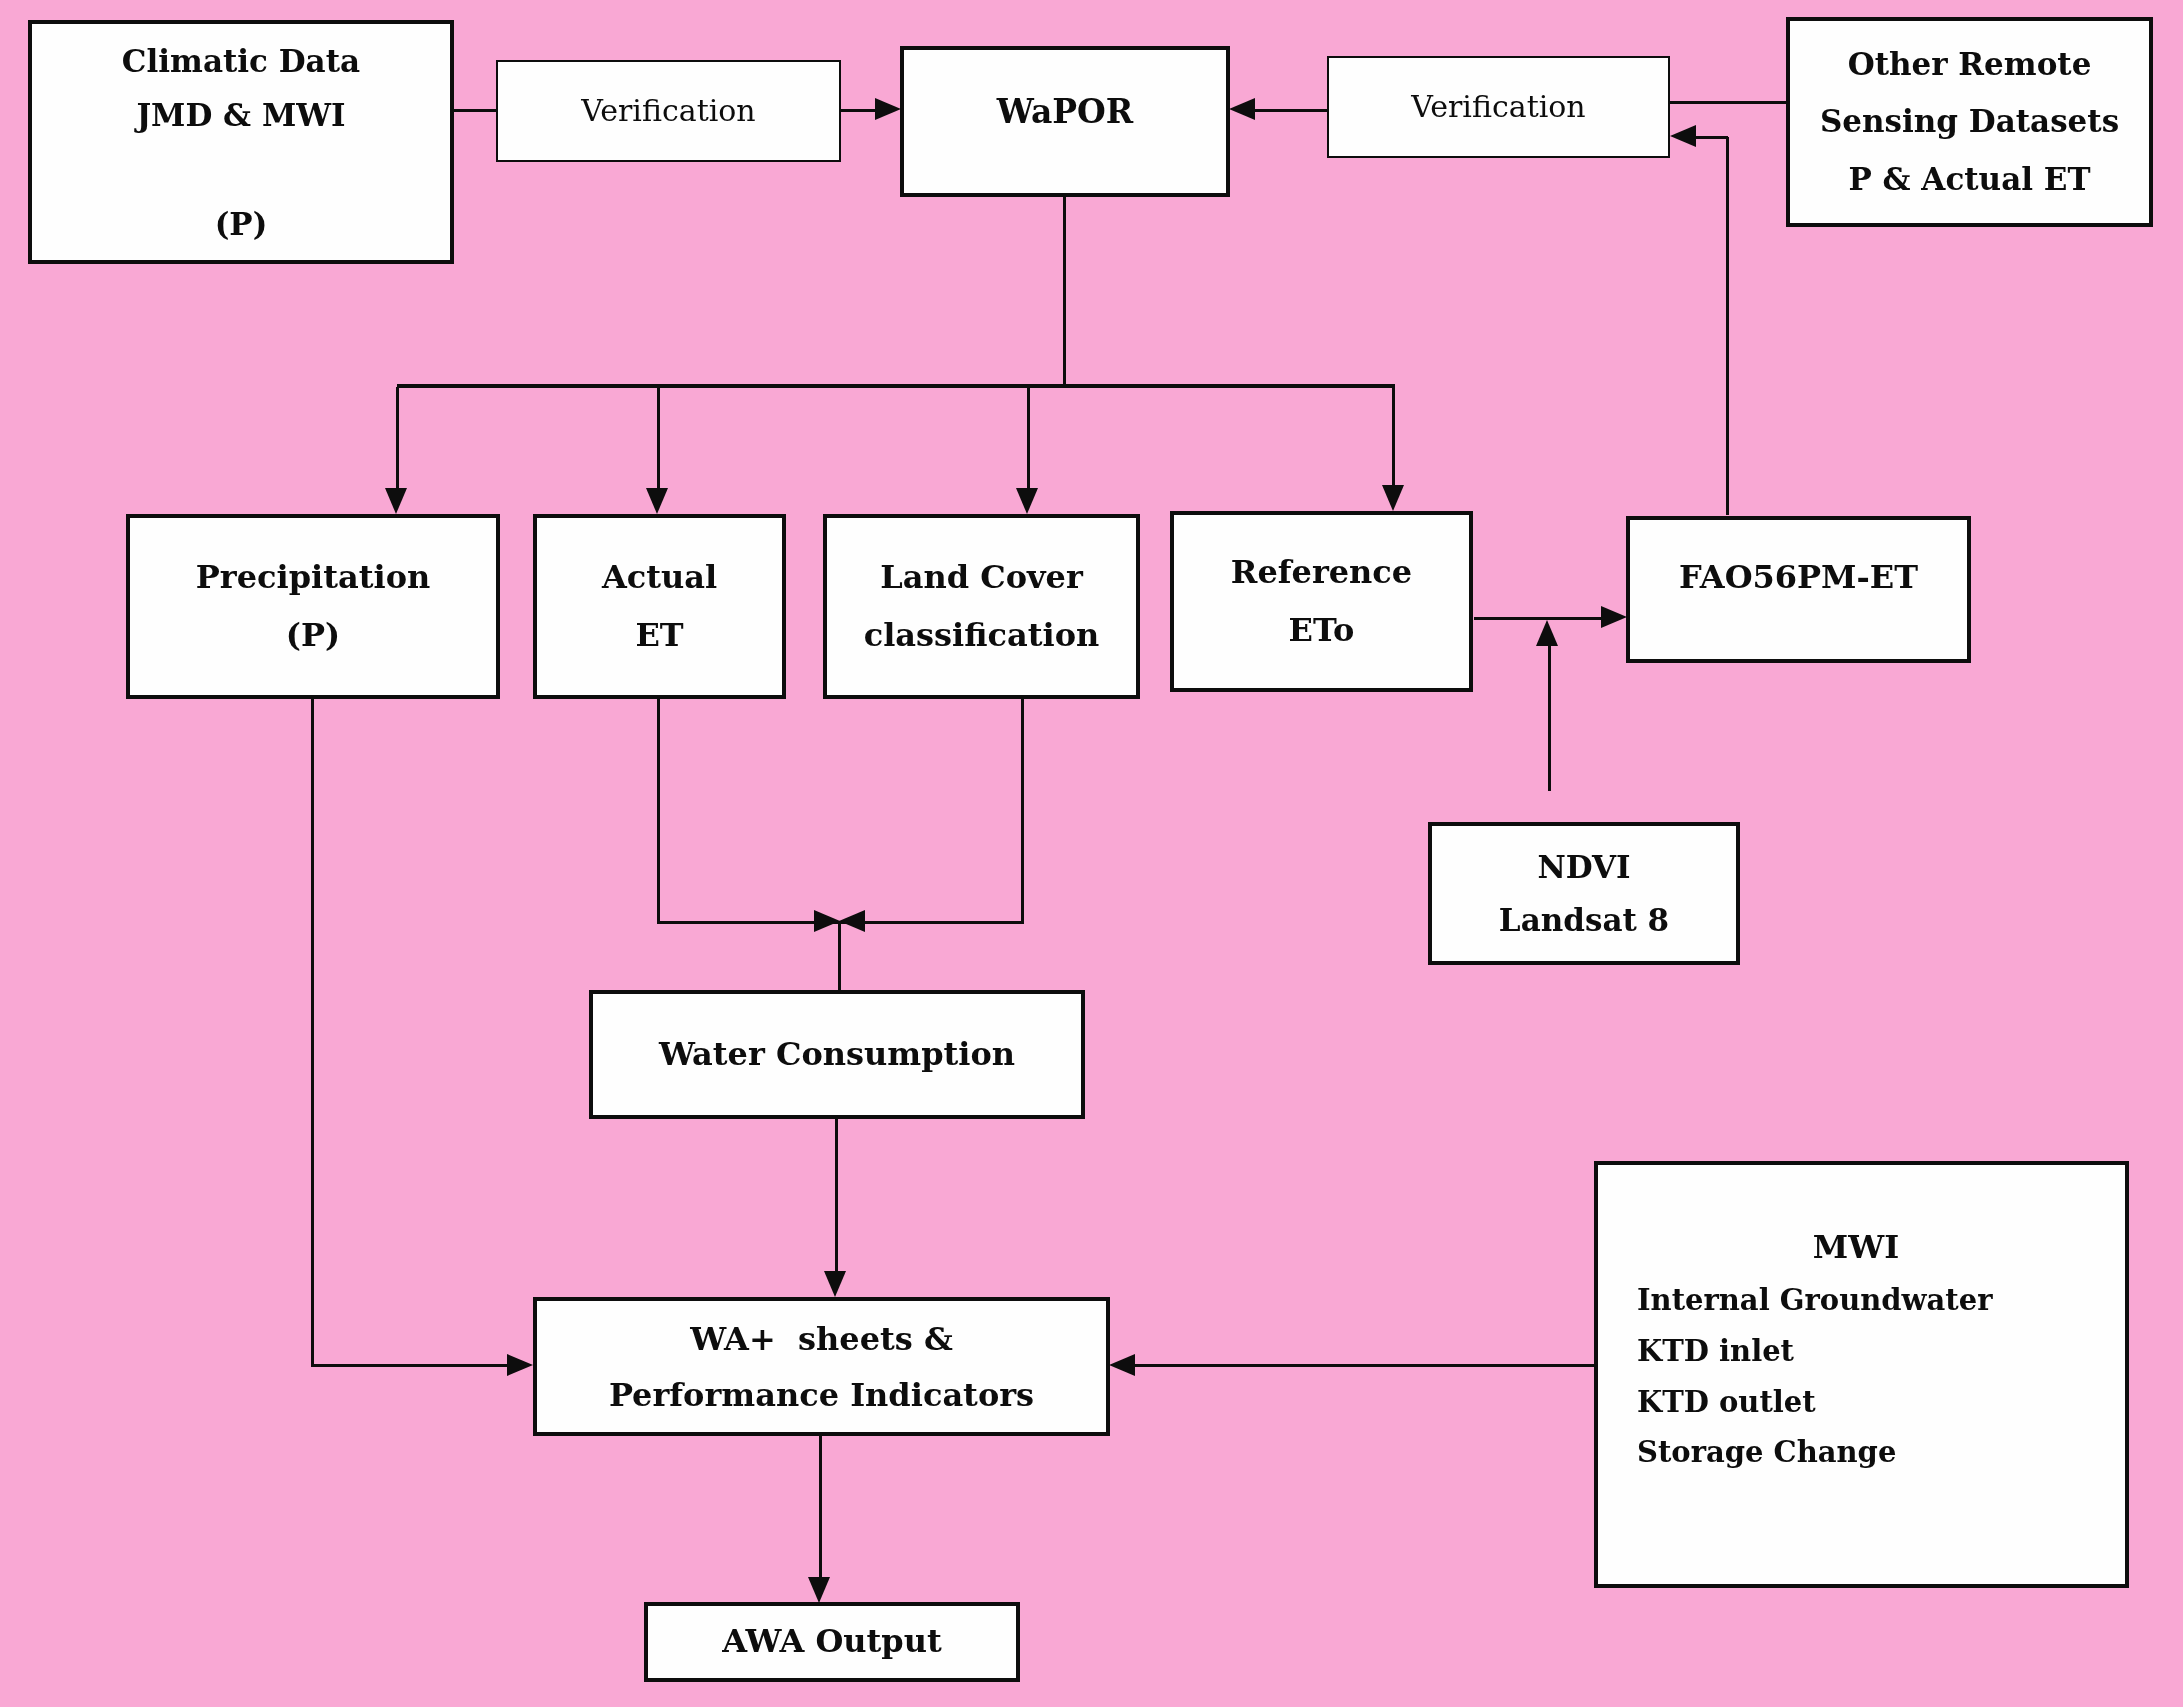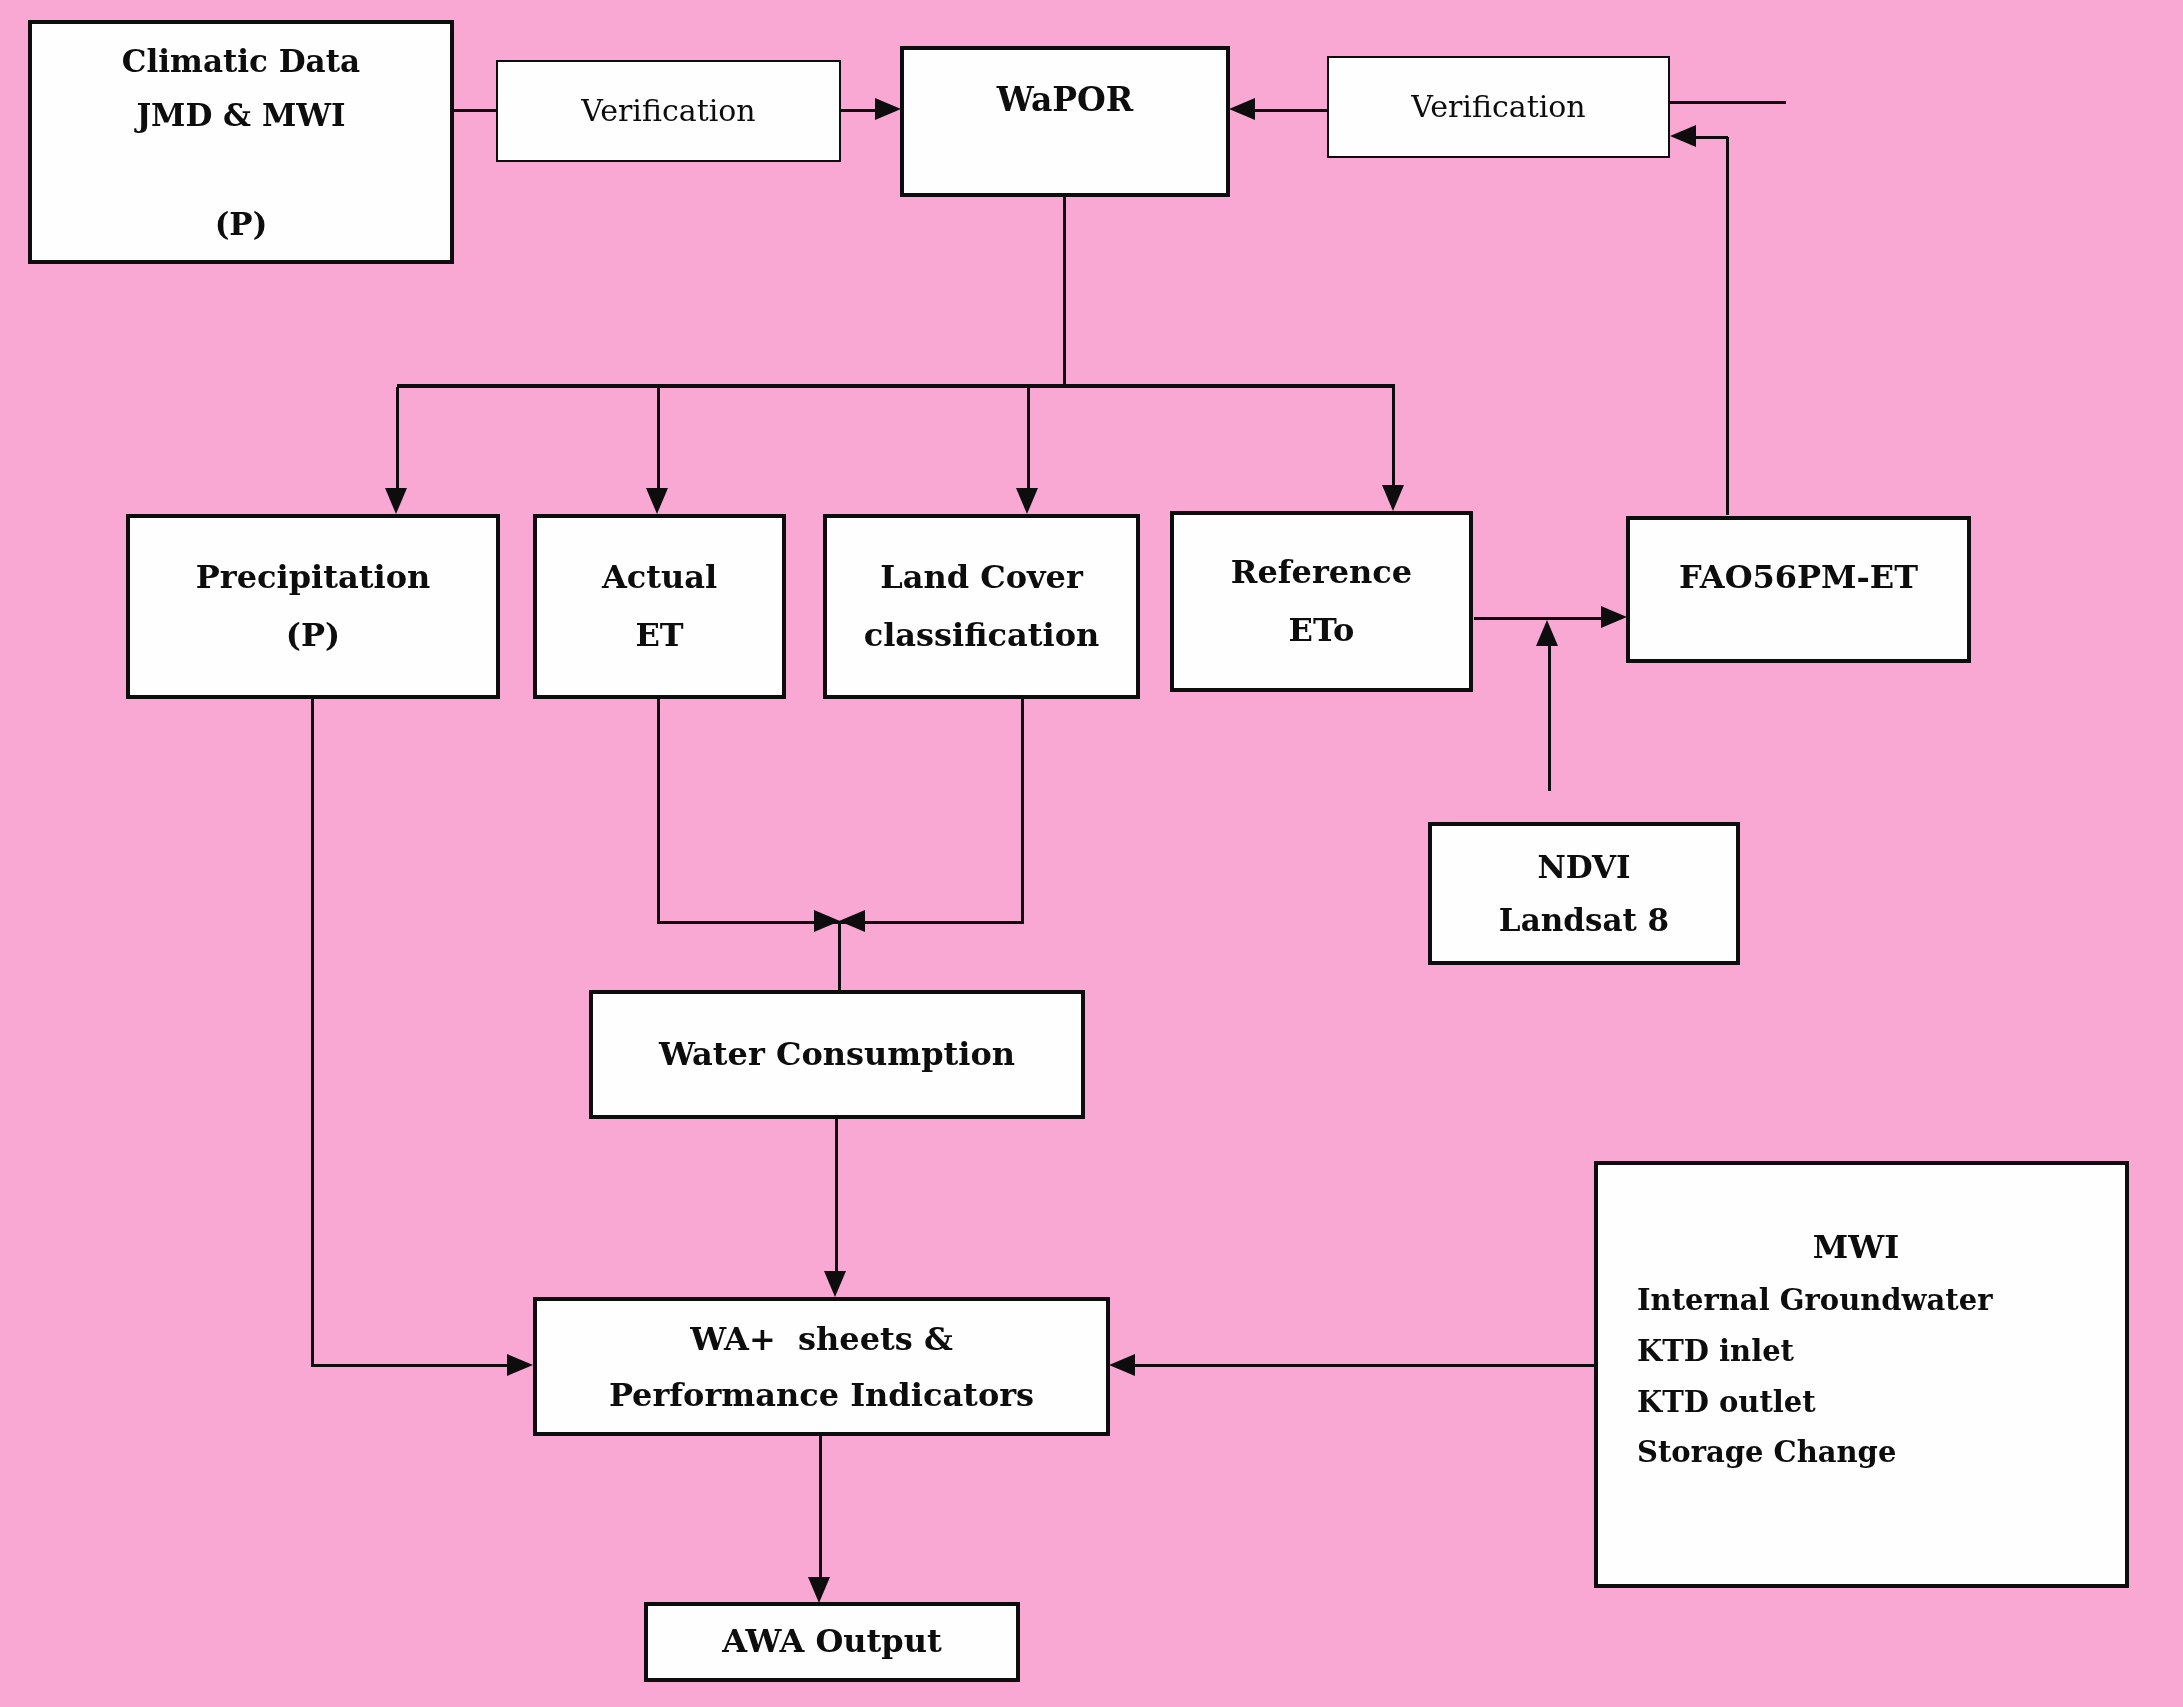--- a/index.html
+++ b/index.html
@@ -35,28 +35,33 @@
     <div class="lbl" style="line-height:1.75;font-size:31px;">Climatic Data
 JMD &amp; MWI
 
 (P)</div>
   </div>
 
   <div class="box thin" style="left:496px;top:60px;width:345px;height:102px;">
     <div class="lbl">Verification</div>
   </div>
 
-  <div class="box" style="left:900px;top:46px;width:330px;height:151px;align-items:flex-start;padding-top:20px;">
+  <div class="box" style="left:900px;top:46px;width:330px;height:151px;align-items:flex-start;padding-top:32px;">
     <div class="lbl" style="font-size:33px;">WaPOR</div>
   </div>
 
   <div class="box thin" style="left:1327px;top:56px;width:343px;height:102px;">
     <div class="lbl">Verification</div>
   </div>
 
+  <div class="box" style="left:1786px;top:17px;width:367px;height:210px;">
+    <div class="lbl" style="line-height:1.85;font-size:31px;">Other Remote
+Sensing Datasets
+P &amp; Actual ET</div>
+  </div>
 
   <div class="box" style="left:126px;top:514px;width:374px;height:185px;">
     <div class="lbl">Precipitation
 (P)</div>
   </div>
 
   <div class="box" style="left:533px;top:514px;width:253px;height:185px;">
     <div class="lbl">Actual
 ET</div>
   </div>

